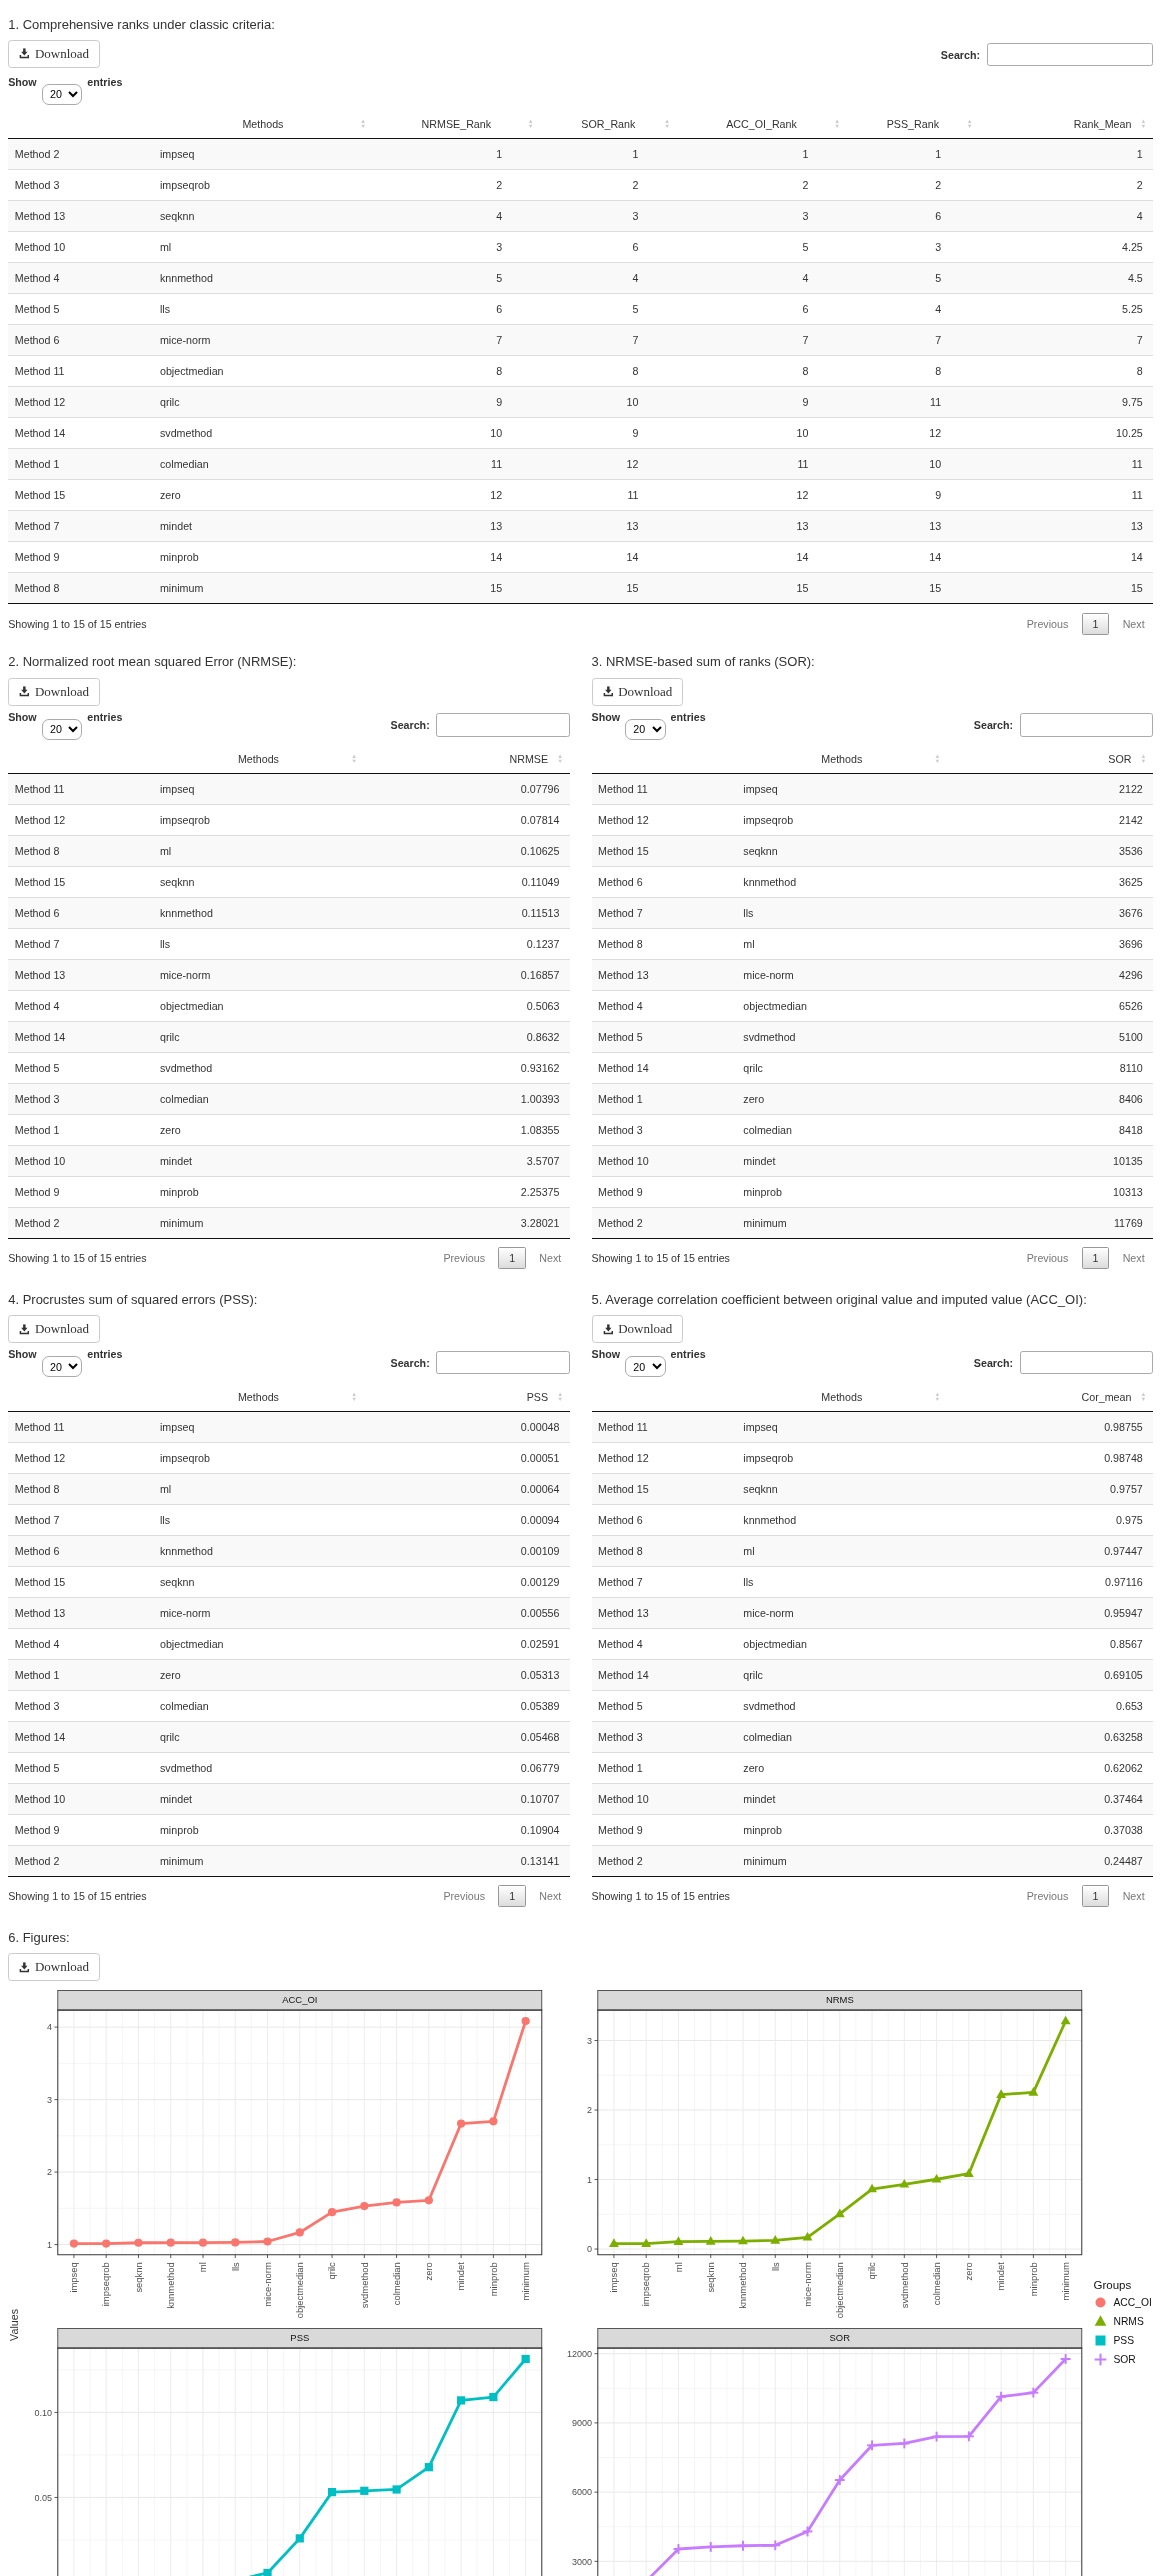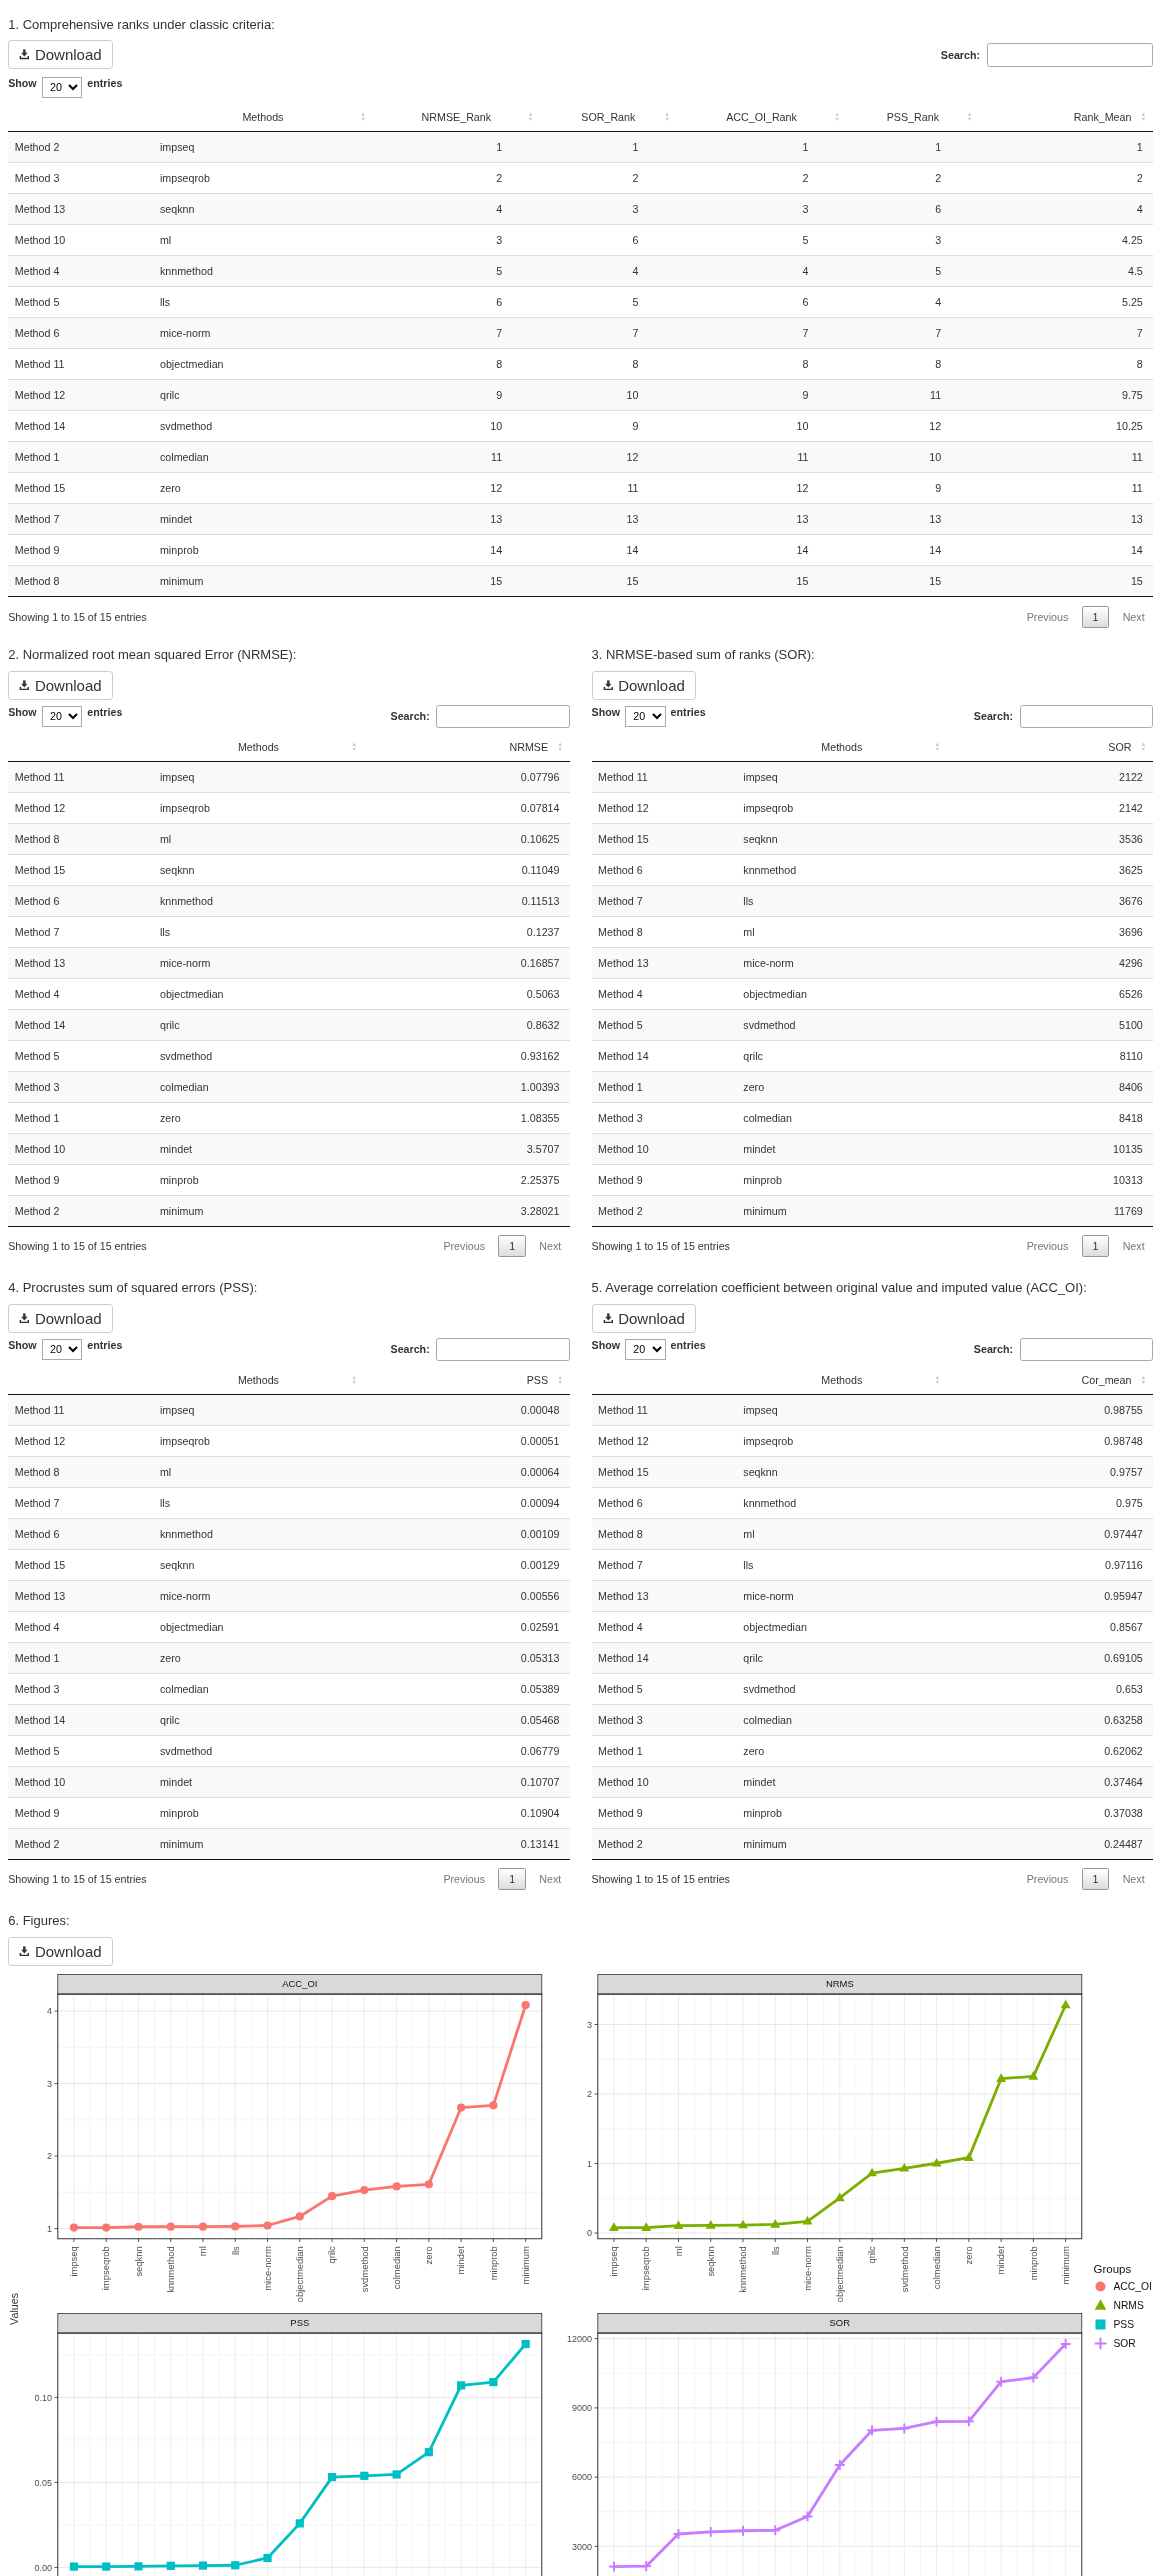--- a/index.html
+++ b/index.html
@@ -4,27 +4,27 @@
 <style>
   html,body{margin:0;padding:0;background:#fff;}
   body{width:1161px;font-family:"Liberation Sans","DejaVu Sans",sans-serif;color:#333;}
   .page{padding:5px 8.2px 25px 8.2px;box-sizing:border-box;}
   .sec{margin-bottom:8.2px;}
   .sec-title{font-size:13px;color:#333;margin:11.5px 0 6.6px 0;}
   .row2{display:flex;gap:22px;}
   .row2 .col{flex:1;min-width:0;}
   
   .dl-btn{display:inline-flex;align-items:center;gap:5px;background:#fff;border:0.8px solid #ccc;
-    border-radius:3.3px;padding:5px 10px;font-size:15px;color:#333;cursor:pointer;margin:1.6px 0 3.3px 0;
-    font-family:Liberation Sans, sans-serif;}
+    border-radius:3.3px;padding:5px 10px;font-size:13px;color:#333;cursor:pointer;margin:1.6px 0 3.3px 0;
+    font-family:Liberation Serif, serif;}
   .dl-btn svg{display:block;}
   
   .ctrl-row{display:flex;justify-content:space-between;align-items:center;margin:1.6px 0 5px 0;}
   .dt-length{font-size:10.7px;font-weight:bold;color:#333;display:flex;gap:5px;}
-  .dt-length select{font-size:10.7px;padding:2.5px 3.3px;border:0.8px solid #aaa;border-radius:0;background:#fff;}
+  .dt-length select{font-size:10.7px;padding:2.5px 3.3px;border:0.8px solid #aaa;border-radius:7px;background:#fff;margin-top:8px;}
   .dt-search{font-size:10.7px;font-weight:bold;color:#333;display:flex;align-items:center;gap:6.6px;}
   .dt-search input{border:0.8px solid #aaa;border-radius:2.5px;height:18px;padding:1.6px 4.1px;}
   .w-full .dt-search input{width:156px;}
   .w-half .dt-search input{width:123px;}
   
   table.dt{width:100%;border-collapse:collapse;font-size:10.7px;color:#333;border-bottom:0.8px solid #111;}
   table.dt thead th{font-weight:normal;padding:8.2px 6.6px;border-bottom:1.6px solid #111;position:relative;
     text-align:center;white-space:nowrap;}
   table.dt thead th.th-empty{width:132px;}
   table.dt thead th.th-last{text-align:right;padding-right:21.4px;}

